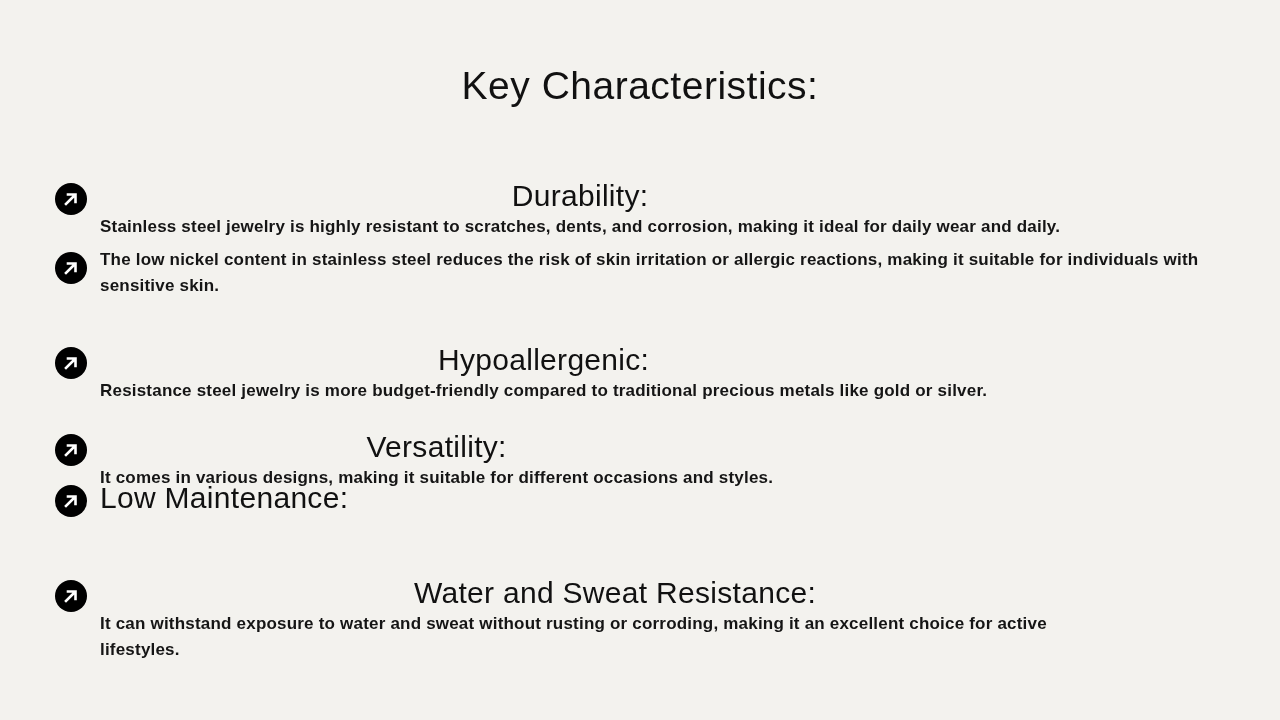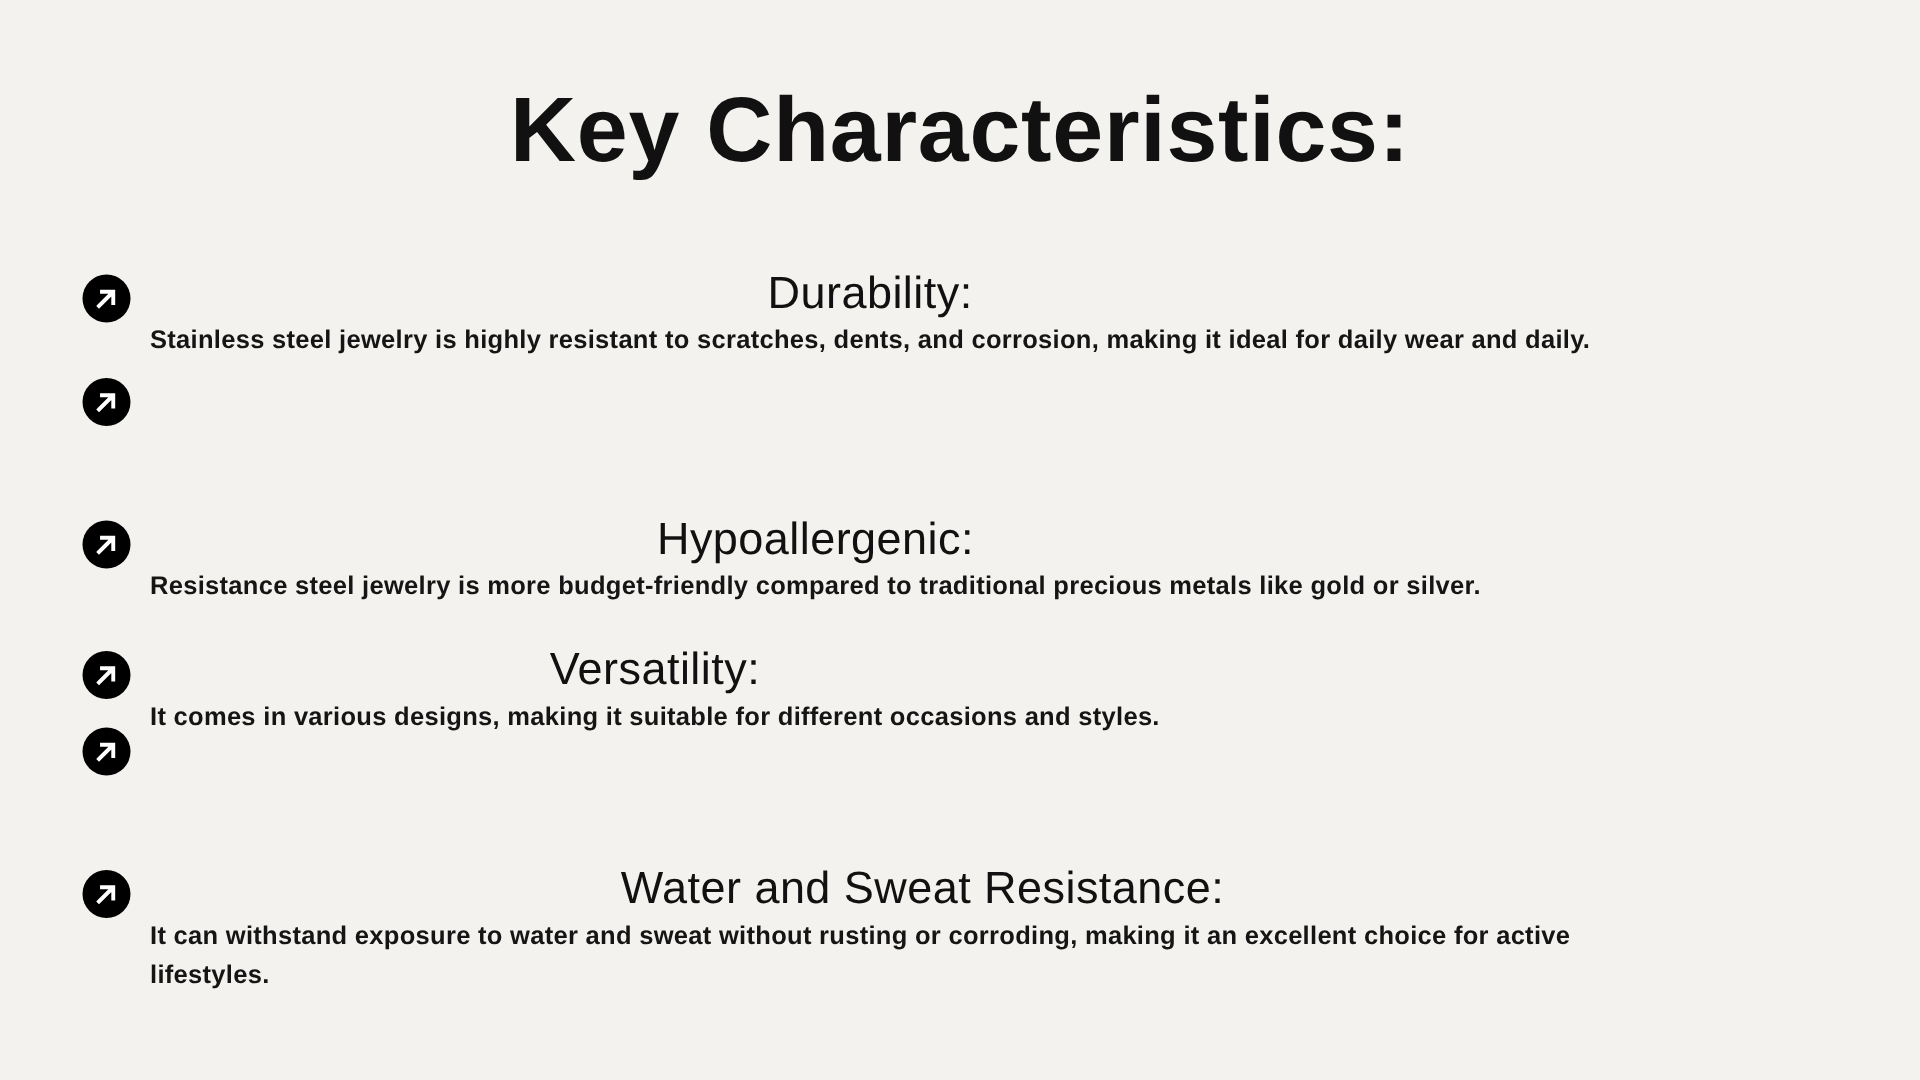--- a/index.html
+++ b/index.html
@@ -4,21 +4,21 @@
   <style>
     html, body { margin:0; padding:0; }
     body {
       width:1280px; height:720px; overflow:hidden;
       background:#f3f2ee; color:#111;
       font-family:"Liberation Sans", sans-serif;
       position:relative;
     }
     .title {
       position:absolute; left:0; right:0; top:50px;
-      text-align:center; font-size:61px; font-weight:bold;
+      text-align:center; font-size:39px; font-weight:normal;
       letter-spacing:0.5px; line-height:72px; margin:0;
     }
     .list { position:absolute; left:55px; top:178px; width:1190px; }
     .item { position:relative; padding-left:45px; }
     .icon {
       position:absolute; left:0; top:5px;
       width:32px; height:32px; border-radius:50%; background:#000;
       display:flex; align-items:center; justify-content:center;
     }
     .heading { font-size:30px; line-height:36px; font-weight:normal; margin:0; letter-spacing:0.3px;text-align:center; }
@@ -38,20 +38,21 @@
       </span>
     <p class="heading">Durability:</p>
     <p class="desc">Stainless steel jewelry is highly resistant to scratches, dents, and corrosion, making it ideal for daily wear and daily.</p>
   </div>
   <div class="item" style="position:absolute;top:69px;">
     <span class="icon">
         <svg width="18" height="18" viewBox="0 0 18 18">
           <path d="M4 14 L13 5 M6 4.5 H13.5 V12" stroke="#fff" stroke-width="2.6" fill="none" stroke-linecap="square"></path>
         </svg>
       </span>
+    <p class="desc" style="width:1120px;">The low nickel content in stainless steel reduces the risk of skin irritation or allergic reactions, making it suitable for individuals with sensitive skin.</p>
   </div>
   <div class="item" style="position:absolute;top:164px;">
     <span class="icon">
         <svg width="18" height="18" viewBox="0 0 18 18">
           <path d="M4 14 L13 5 M6 4.5 H13.5 V12" stroke="#fff" stroke-width="2.6" fill="none" stroke-linecap="square"></path>
         </svg>
       </span>
     <p class="heading">Hypoallergenic:</p>
     <p class="desc">Resistance steel jewelry is more budget-friendly compared to traditional precious metals like gold or silver.</p>
   </div>
@@ -63,20 +64,21 @@
       </span>
     <p class="heading">Versatility:</p>
     <p class="desc">It comes in various designs, making it suitable for different occasions and styles.</p>
   </div>
   <div class="item" style="position:absolute;top:302px;">
     <span class="icon">
         <svg width="18" height="18" viewBox="0 0 18 18">
           <path d="M4 14 L13 5 M6 4.5 H13.5 V12" stroke="#fff" stroke-width="2.6" fill="none" stroke-linecap="square"></path>
         </svg>
       </span>
+    <p class="heading">Low Maintenance:</p>
   </div>
   <div class="item" style="position:absolute;top:397px;">
     <span class="icon">
         <svg width="18" height="18" viewBox="0 0 18 18">
           <path d="M4 14 L13 5 M6 4.5 H13.5 V12" stroke="#fff" stroke-width="2.6" fill="none" stroke-linecap="square"></path>
         </svg>
       </span>
     <p class="heading">Water and Sweat Resistance:</p>
     <p class="desc" style="width:1030px;">It can withstand exposure to water and sweat without rusting or corroding, making it an excellent choice for active lifestyles.</p>
   </div>

